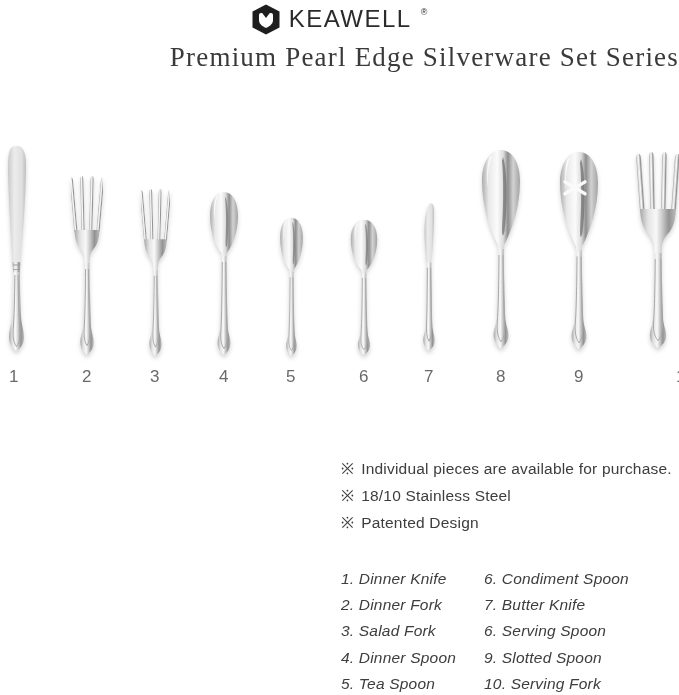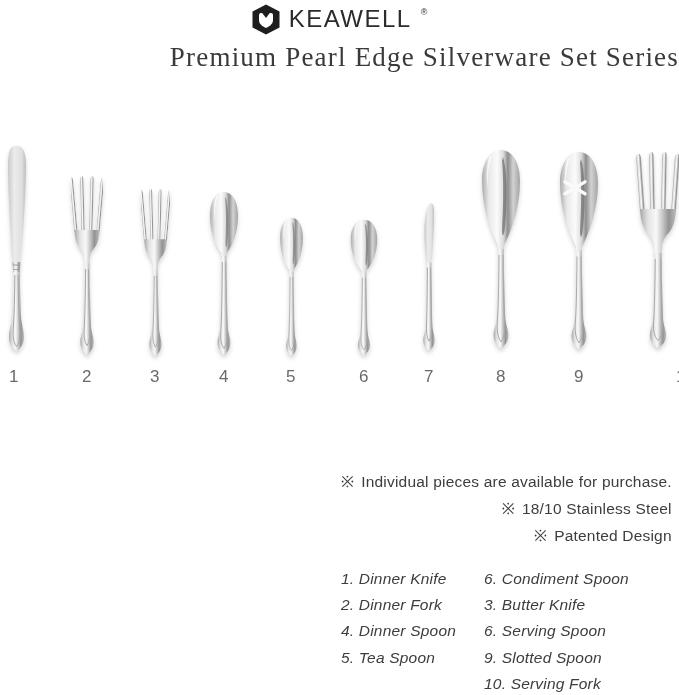--- a/index.html
+++ b/index.html
@@ -22,21 +22,21 @@
     font-size:27px;letter-spacing:1.2px;color:#3a3a3a;
   }
   
   .piece{position:absolute;margin:0;}
   .piece svg{display:block;filter:drop-shadow(0 3px 2px rgba(110,110,110,.30));}
   .piece-num{
     position:absolute;width:30px;top:367px;text-align:center;
     font-size:17px;color:#6a6a6a;letter-spacing:.5px;
   }
   
-  .notes{position:absolute;left:341px;top:468px;text-align:right;}
+  .notes{position:absolute;left:341px;top:455px;}
   .note-line{font-size:15.5px;line-height:27px;color:#3d3d3d;letter-spacing:.2px;}
   .note-marker{margin-right:7px;}
   
   .legend-col{position:absolute;top:566px;}
   .legend-col.c1{left:341px;}
   .legend-col.c2{left:484px;}
   .legend-item{font-size:15.5px;line-height:26.2px;color:#3d3d3d;letter-spacing:.2px;font-style:italic;}
   .defs-holder{position:absolute;width:0;height:0;overflow:hidden;}
 </style>
 </head>
@@ -221,25 +221,26 @@
     </div>
     <div class="note-line">
       <span class="note-marker">※</span><span>Patented Design</span>
     </div>
   </section>
 
   <section>
     <div class="legend-col c1">
       <div class="legend-item">1. Dinner Knife</div>
       <div class="legend-item">2. Dinner Fork</div>
+      <div class="legend-item">3. Salad Fork</div>
       <div class="legend-item">4. Dinner Spoon</div>
       <div class="legend-item">5. Tea Spoon</div>
     </div>
     <div class="legend-col c2">
       <div class="legend-item">6. Condiment Spoon</div>
-      <div class="legend-item">3. Butter Knife</div>
+      <div class="legend-item">7. Butter Knife</div>
       <div class="legend-item">6. Serving Spoon</div>
       <div class="legend-item">9. Slotted Spoon</div>
       <div class="legend-item">10. Serving Fork</div>
     </div>
   </section>
 
 </div>
 
 </body></html>

